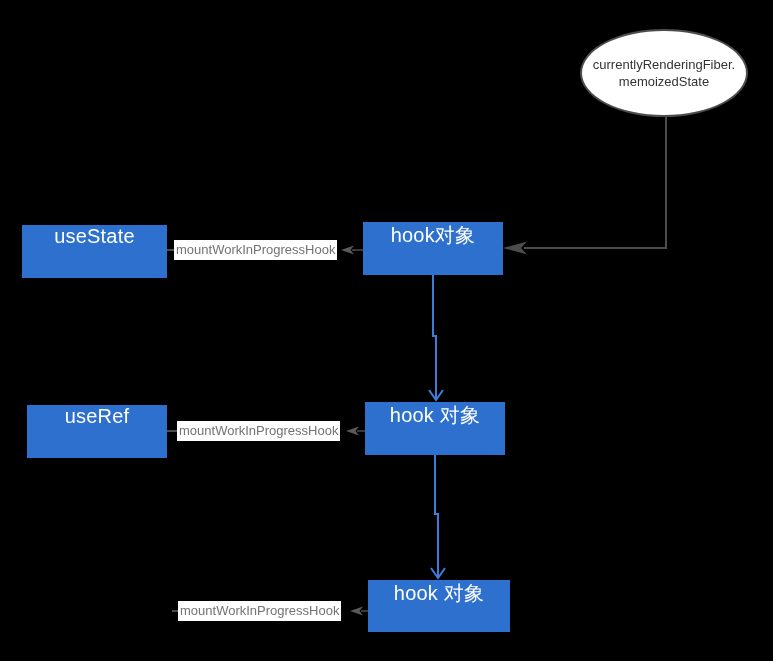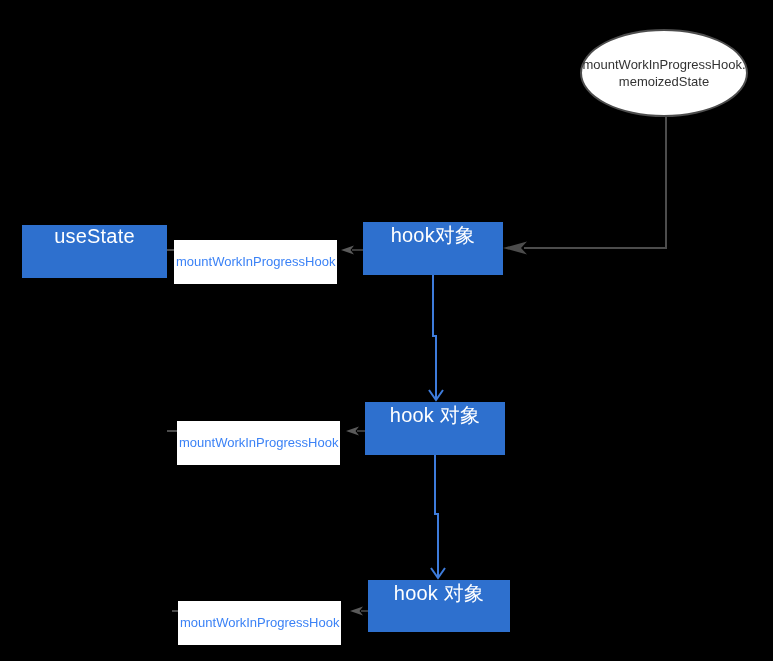--- a/index.html
+++ b/index.html
@@ -13,22 +13,22 @@
     display:flex;align-items:flex-start;justify-content:center;
     font-size:20px;letter-spacing:0.2px;
   }
   .node-usestate{left:22px;top:225px;width:145px;height:53px;}
   .node-hook1{left:363px;top:222px;width:140px;height:53px;}
   .node-useref{left:27px;top:405px;width:140px;height:53px;}
   .node-hook2{left:365px;top:402px;width:140px;height:53px;}
   .node-useeffect{left:31px;top:585px;width:141px;height:50px;}
   .node-hook3{left:368px;top:580px;width:142px;height:52px;}
   .edge-label{
-    position:absolute;background:#ffffff;color:#3b82f6;
-    font-size:13px;line-height:18px;padding:13px 2px;white-space:nowrap;
+    position:absolute;background:#ffffff;color:#737373;
+    font-size:13px;line-height:18px;padding:1px 2px;white-space:nowrap;
   }
   .edge-label-1{left:174px;top:240px;}
   .edge-label-2{left:177px;top:421px;}
   .edge-label-3{left:178px;top:601px;}
   .fiber-ellipse{
     position:absolute;left:580px;top:29px;width:168px;height:88px;
     background:#ffffff;border:2px solid #4d4d4d;border-radius:50%;
     box-sizing:border-box;display:flex;flex-direction:column;
     align-items:center;justify-content:center;
     color:#333333;font-size:13px;line-height:17px;text-align:center;
@@ -69,32 +69,35 @@
       <path d="M429,390 L436,400 L443,390" fill="none" stroke="#3e7cdb" stroke-width="2"></path>
     </g>
 
     <g>
       <path d="M435,455 L435,514 L438,514 L438,578" fill="none" stroke="#3e7cdb" stroke-width="2"></path>
       <path d="M431,568 L438,578 L445,568" fill="none" stroke="#3e7cdb" stroke-width="2"></path>
     </g>
   </svg>
 
   <div class="fiber-ellipse">
-    <span>mountWorkInProgressHook.</span>
+    <span>currentlyRenderingFiber.</span>
     <span>memoizedState</span>
   </div>
 
   <div class="node node-usestate">
     <span>useState</span>
   </div>
   <div class="edge-label edge-label-1">mountWorkInProgressHook</div>
   <div class="node node-hook1">
     <span>hook对象</span>
   </div>
 
+  <div class="node node-useref">
+    <span>useRef</span>
+  </div>
   <div class="edge-label edge-label-2">mountWorkInProgressHook</div>
   <div class="node node-hook2">
     <span>hook 对象</span>
   </div>
 
   <div class="edge-label edge-label-3">mountWorkInProgressHook</div>
   <div class="node node-hook3">
     <span>hook 对象</span>
   </div>
 

